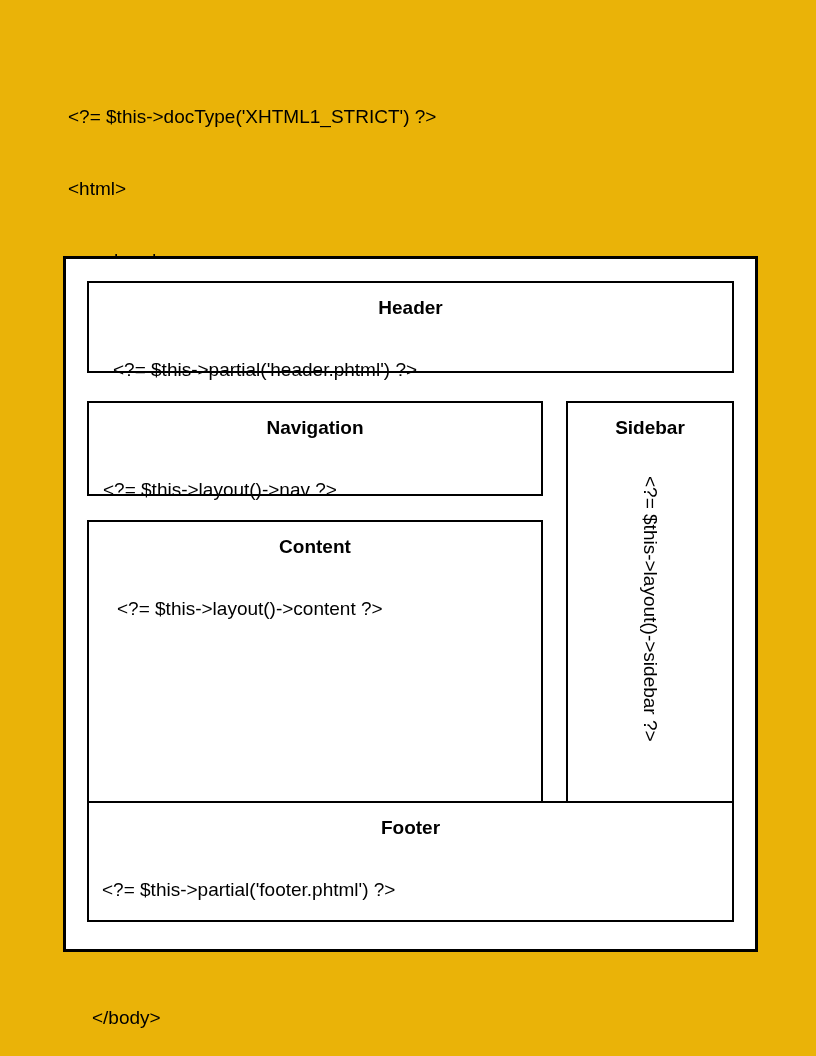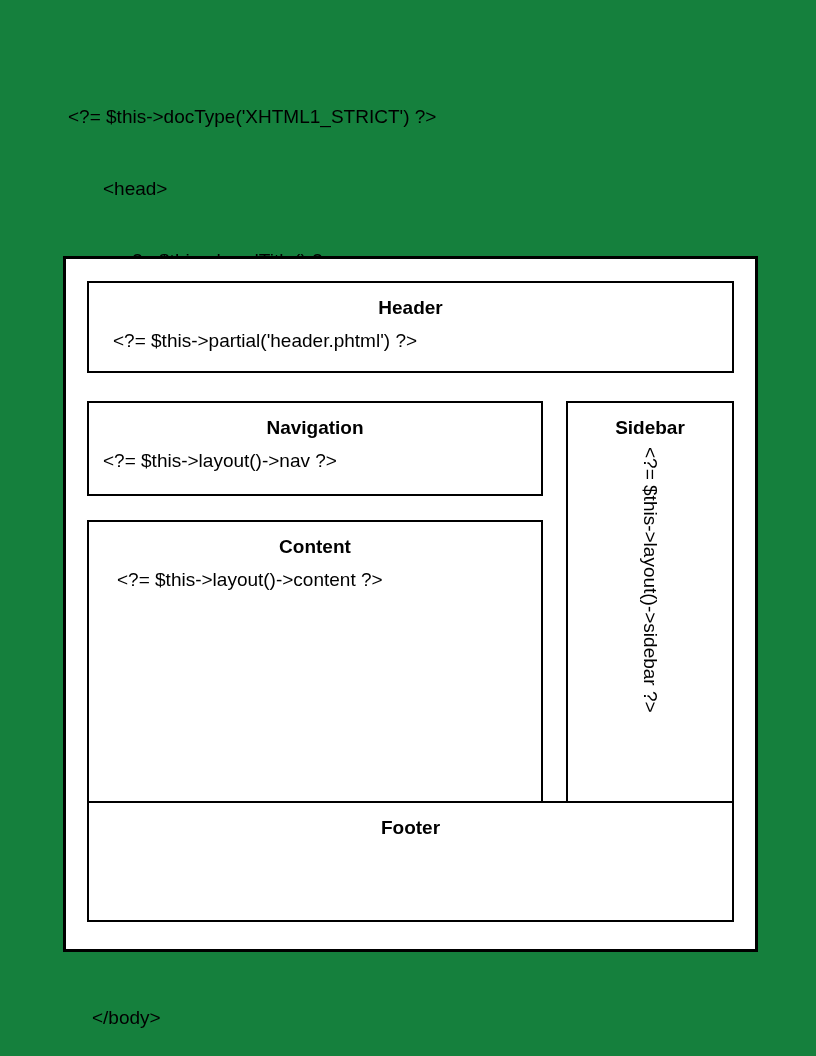--- a/index.html
+++ b/index.html
@@ -5,21 +5,21 @@
   * { margin: 0; padding: 0; box-sizing: border-box; }
   html, body { background: #ffffff; }
   body {
     width: 816px; height: 1056px;
     font-family: "Liberation Sans", sans-serif;
     color: #000000;
   }
   .canvas {
     position: relative;
     width: 816px; height: 1056px;
-    background: #15803d;
+    background: #eab308;
     overflow: hidden;
   }
   .code-block {
     position: absolute;
     font-size: 19px;
     line-height: 24px;
     white-space: pre;
   }
   #code-top { left: 68px; top: 57px; }
   #code-bottom { left: 68px; top: 958px; }
@@ -34,20 +34,21 @@
     border: 3px solid #000000;
     background: #ffffff;
   }
   .region {
     position: absolute;
     border: 2px solid #000000;
     background: #ffffff;
     display: flex;
     flex-direction: column;
     align-items: center;
+    gap: 29px;
   }
   .region-title {
     font-weight: bold;
     font-size: 19px;
     line-height: 24px;
     margin-top: 13px;
   }
   .region-code {
     font-size: 19px;
     line-height: 24px;
@@ -71,20 +72,21 @@
     margin-top: 7px;
   }
 </style>
 </head>
 <body>
 
 <div class="canvas">
 
   <div id="code-top" class="code-block">
     <div class="indent-0">&lt;?= $this-&gt;docType('XHTML1_STRICT') ?&gt;</div>
+    <div class="indent-0">&lt;html&gt;</div>
     <div class="indent-1">&lt;head&gt;</div>
     <div class="indent-2">&lt;?= $this-&gt;headTitle() ?&gt;</div>
     <div class="indent-2">&lt;?= $this-&gt;headScript() ?&gt;</div>
     <div class="indent-2">&lt;?= $this-&gt;headStylesheet() ?&gt;</div>
     <div class="indent-1">&lt;/head&gt;</div>
     <div class="indent-1">&lt;body&gt;</div>
   </div>
 
   <div class="outer-box"></div>
 
@@ -103,20 +105,21 @@
     <div class="region-code">&lt;?= $this-&gt;layout()-&gt;nav ?&gt;</div>
   </div>
 
   <div id="box-sidebar" class="region">
     <div class="region-title">Sidebar</div>
     <div class="region-code">&lt;?= $this-&gt;layout()-&gt;sidebar ?&gt;</div>
   </div>
 
   <div id="box-footer" class="region">
     <div class="region-title">Footer</div>
+    <div class="region-code">&lt;?= $this-&gt;partial('footer.phtml') ?&gt;</div>
   </div>
 
   <div id="code-bottom" class="code-block">
     <div class="indent-b1">&lt;/body&gt;</div>
     
   </div>
 
 </div>
 
 </body></html>

